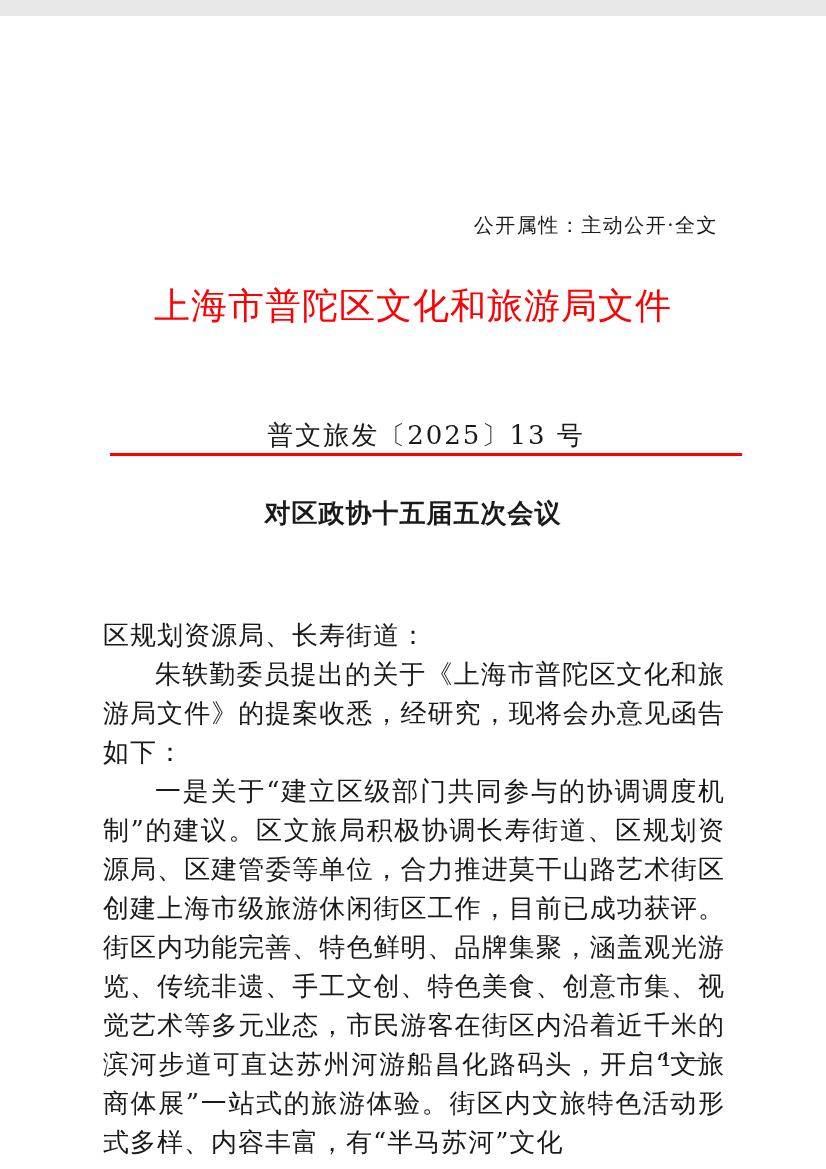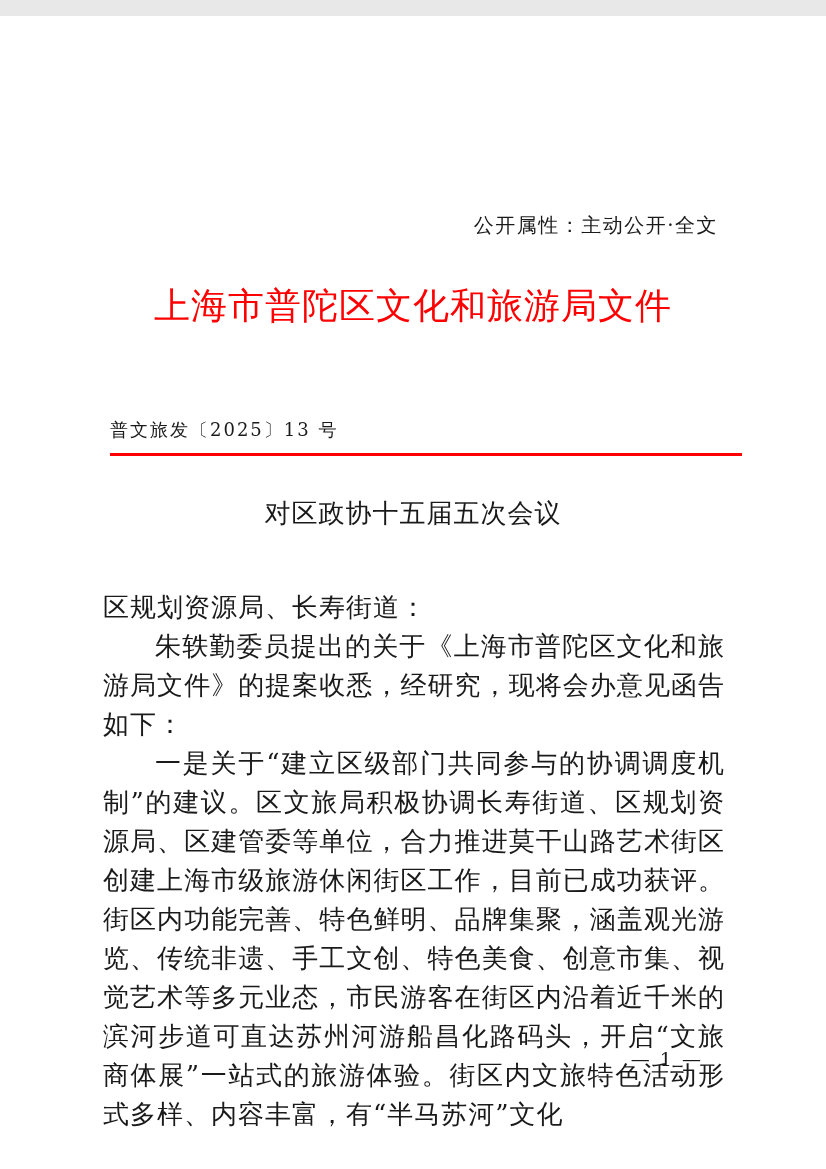--- a/index.html
+++ b/index.html
@@ -33,46 +33,47 @@
     line-height: 60px;
     letter-spacing: 1px;
     color: var(--accent, #ff0000);
     white-space: nowrap;
   }
   .doc-number {
     position: absolute;
     top: 402px;
     left: 110px;
     width: 632px;
-    font-size: 18px;
+    text-align: center;
+    font-size: 26px;
     letter-spacing: 2px;
     white-space: nowrap;
   }
   .red-rule {
     position: absolute;
     top: 437px;
     left: 110px;
     width: 632px;
     height: 3px;
     background: var(--accent, #ff0000);
   }
   .doc-title {
     position: absolute;
     top: 477px;
     left: 0;
     width: 100%;
     text-align: center;
-    font-weight: normal;
+    font-weight: bold;
     font-size: 26px;
     line-height: 40px;
     letter-spacing: 1px;
   }
   .body-text {
     position: absolute;
-    top: 572px;
+    top: 600px;
     left: 103px;
     width: 622px;
     font-size: 26px;
     line-height: 39px;
     letter-spacing: 1px;
     text-align: justify;
   }
   .body-text p { margin: 0; }
   .body-text p.indent { text-indent: 2em; }
   .page-number {

